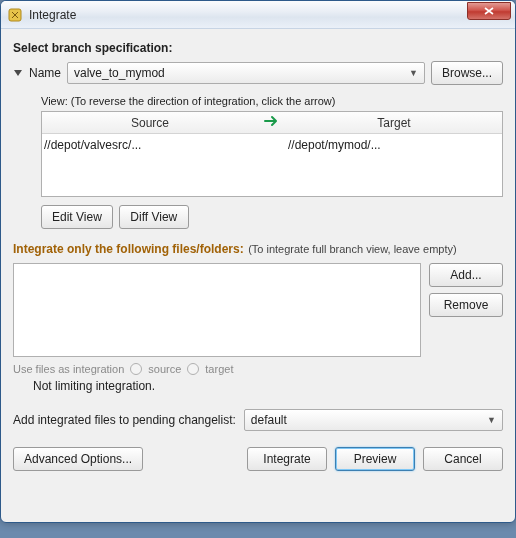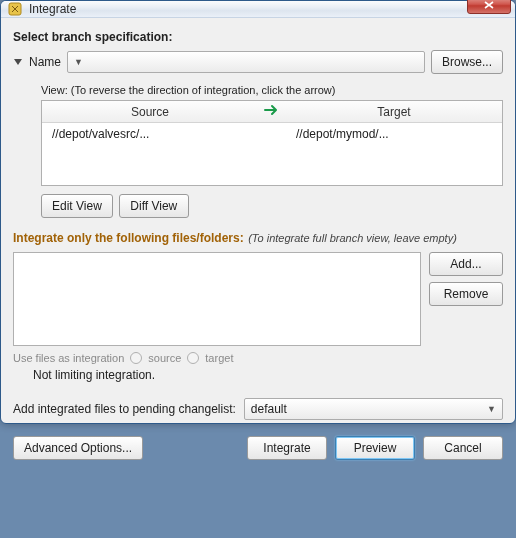--- a/index.html
+++ b/index.html
@@ -1,20 +1,20 @@
 <!DOCTYPE html>
 <html><head>
 <meta charset="utf-8">
 <style>
   * { box-sizing: border-box; font-family: "Segoe UI", Tahoma, Arial, sans-serif; }
   html, body { margin: 0; padding: 0; }
   body { background: #6b8aad; width: 516px; height: 538px; overflow: hidden; }
 
   .window {
-    width: 516px; height: 424px;
+    width: 516px; height: 523px;
     background: #f0f0f0;
     border: 1px solid #2e5a8a;
     border-radius: 6px;
     display: flex; flex-direction: column;
     box-shadow: 0 0 8px rgba(0,0,0,0.3);
   }
 
   
   .titlebar {
     height: 28px;
@@ -85,27 +85,27 @@
   }
   .view-head {
     display: flex; align-items: center;
     background: linear-gradient(to bottom,#fdfdfd,#efefef);
     border-bottom: 1px solid #d4d4d4;
     height: 22px; font-size: 12px; color: #333;
   }
   .colh { flex: 1; text-align: center; }
   .arrow-cell { width: 28px; text-align: center; color: #1f8a3b; }
   .view-body { flex:1; display:flex; }
-  .view-col { flex:1; padding: 4px 10px; font-size: 12px; color: #222;}
+  .view-col { flex:1; padding: 4px 2px; font-size: 12px; color: #222;}
   .view-mid { width:28px; }
 
   .two-btns { margin-left: 28px; display: flex; gap: 6px; margin-bottom: 10px; }
 
   .integrate-only-label { font-size: 12px; font-weight: bold; color: #a16207; display:inline; }
-  .hint { font-size: 11px; color: #444; font-weight: normal; display:inline;font-style:italic; }
+  .hint { font-size: 11px; color: #444; font-weight: normal; display:inline; }
 
   .files-row { display: flex; gap: 8px; margin-top: 6px; }
   .files-box {
     flex:1; border: 1px solid #b0b0b0; background: #fff; height: 94px;
   }
   .side-col { width: 74px; display:flex; flex-direction:column; gap:6px; }
   .side-col .btn { width: 100%; min-width: 0; text-align: center; }
 
   .use-row { margin-top: 6px; font-size: 11px; color: #8a8a8a; display:flex; align-items:flex-end; gap:6px; }
   .radio { width:12px; height:12px; border:1px solid #b0b0b0; border-radius:50%; background:#f4f4f4; display:inline-block; }
@@ -148,20 +148,21 @@
     <div class="section-header">Select branch specification:</div>
 
     <div class="name-row">
       <span class="twistyd">
         <svg class="tw" viewBox="0 0 10 10">
             <path d="M1 2 L9 2 L5 8 Z" fill="#4a4a4a"></path>
           </svg>
       </span>
       <span class="name-label">Name</span>
       <div class="combo">
+        <span>valve_to_mymod</span>
         <span class="combo-arrow">▼</span>
       </div>
       <div class="btn">Browse...</div>
     </div>
 
     <div class="view-row">View: (To reverse the direction of integration, click the arrow)</div>
 
     <div class="view-box">
       <div class="view-head">
         <div class="colh">Source</div>

